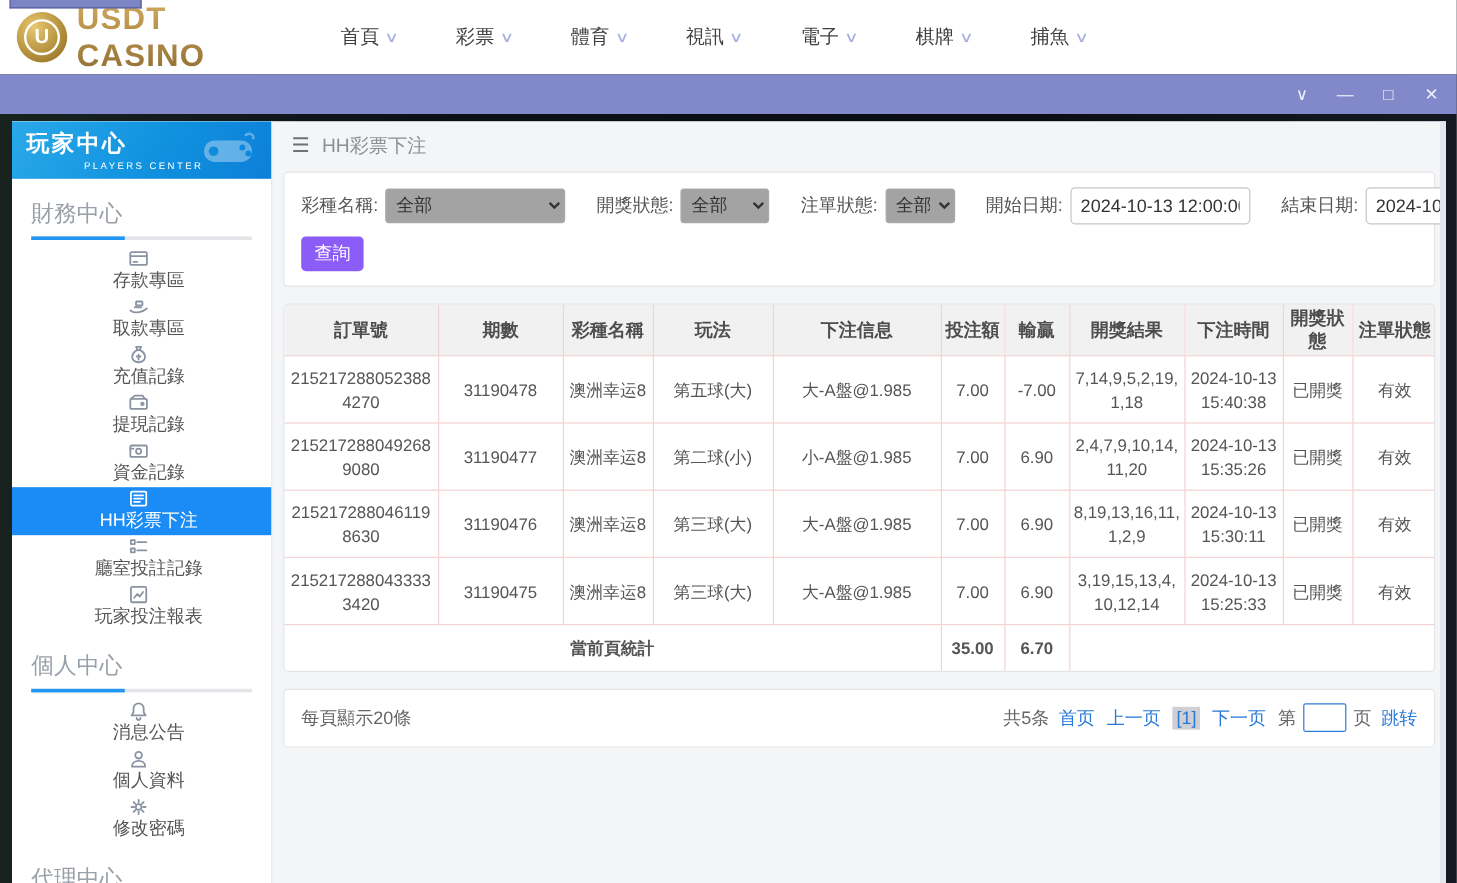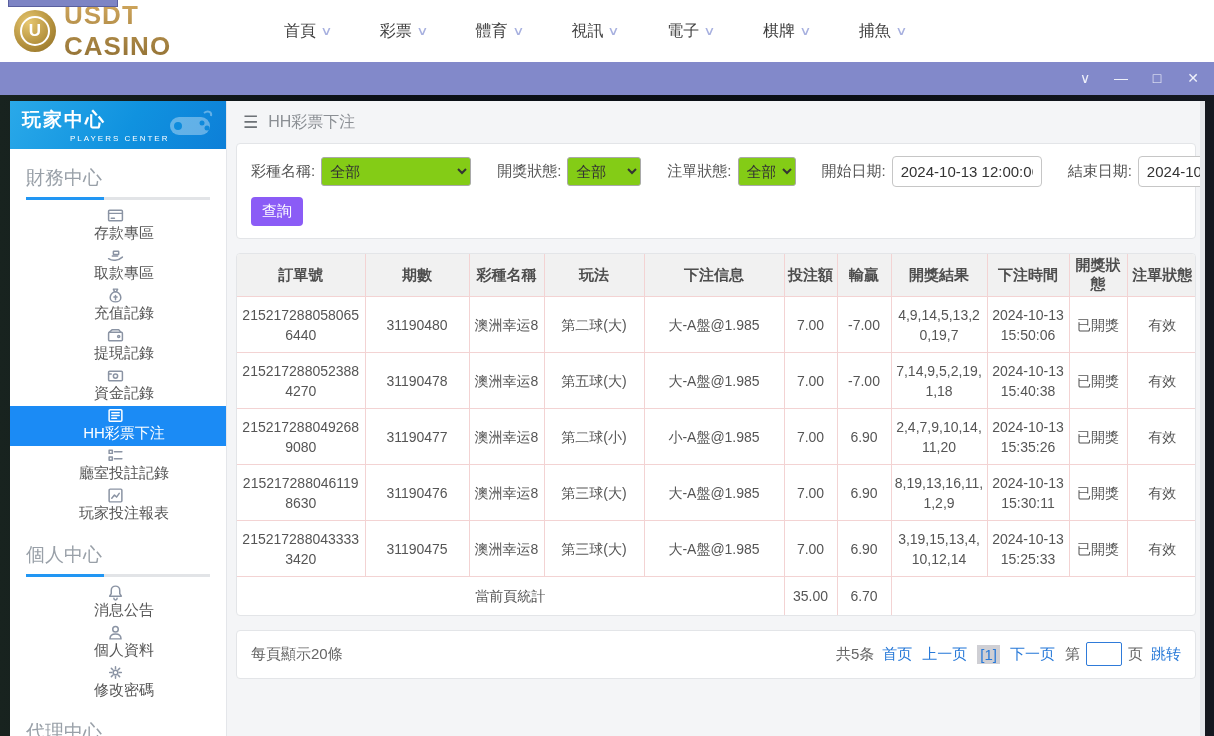--- a/index.html
+++ b/index.html
@@ -68,38 +68,38 @@
     color:#8b8f94; }
   .breadcrumb .burger { font-size:17px; color:#6d7277; margin-right:10px; cursor:pointer; }
   .breadcrumb .bc-label { font-size:16px; }
 
   .card { background:#fff; border:1px solid #e3e5e8; border-radius:4px; margin:0 9px; }
 
   .filter-card { padding:12px 14px 12px 14px; }
   .filter-row { display:flex; align-items:center; flex-wrap:nowrap;gap:16px; }
   .f-label { font-size:15px; color:#555; margin-right:6px; white-space:nowrap; }
   .f-group { display:flex; align-items:center; margin-right:10px; }
-  select { height:29px; border:1px solid #a9a9a9; border-radius:3px; background:#84cc16;
+  select { height:29px; border:1px solid #a9a9a9; border-radius:3px; background:#a3a3a3;
     font-size:15px; color:#333; padding:0 4px;
     font-family:"Liberation Sans","DejaVu Sans",sans-serif; }
   .sel-wide { width:150px; } .sel-mid { width:74px; } .sel-small { width:58px; }
   .date-input { width:150px; height:31px; border:1px solid #c6c6c6; border-radius:4px;
     font-size:15px; color:#333; padding:0 8px;
     font-family:"Liberation Sans","DejaVu Sans",sans-serif; }
   .query-btn { margin-top:10px; width:52px; height:29px; background:#8b5cf6; color:#fff;
     border:none; border-radius:4px; font-size:15px; cursor:pointer;
     font-family:"Liberation Sans","DejaVu Sans",sans-serif; }
 
   .table-card { margin-top:14px; overflow:hidden; }
   table { width:100%; border-collapse:collapse; table-layout:fixed; }
   th { background:#f1f1f1; font-size:15px; color:#4d4d4d; font-weight:bold;
     height:41px; border:1px solid #f3d3d3; padding:2px; overflow:hidden; }
   td { font-size:14px; color:#555; text-align:center; height:56px;
     border:1px solid #f3d3d3; padding:2px 3px; word-break:break-all; line-height:20px; }
-  tr.summary td { height:38px; }
+  tr.summary td { height:38px;font-weight:bold; }
   table tr:first-child th { border-top:none; }
   table tr td:first-child, table tr th:first-child { border-left:none; }
   table tr td:last-child, table tr th:last-child { border-right:none; }
   tr.summary:last-child td { border-bottom:none; }
 
   .pager-card { margin-top:14px; height:49px; display:flex; align-items:center;
     justify-content:space-between; padding:0 14px; }
   .per-page { font-size:15px; color:#666; }
   .pager { display:flex; align-items:center; font-size:15px; }
   .pager .plain { color:#666; margin-right:8px; }
@@ -347,33 +347,20 @@
               <th>投注額</th>
               <th>輸贏</th>
               <th>開獎結果</th>
               <th>下注時間</th>
               <th>開獎狀態</th>
               <th>注單狀態</th>
             </tr>
           </thead>
         <tbody id="bets-tbody">
             <tr>
-              <td>2152172880580656440</td>
-              <td>31190480</td>
-              <td>澳洲幸运8</td>
-              <td>第二球(大)</td>
-              <td>大-A盤@1.985</td>
-              <td>7.00</td>
-              <td>-7.00</td>
-              <td>4,9,14,5,13,20,19,7</td>
-              <td>2024-10-13 15:50:06</td>
-              <td>已開獎</td>
-              <td>有效</td>
-            </tr>
-            <tr>
               <td>2152172880523884270</td>
               <td>31190478</td>
               <td>澳洲幸运8</td>
               <td>第五球(大)</td>
               <td>大-A盤@1.985</td>
               <td>7.00</td>
               <td>-7.00</td>
               <td>7,14,9,5,2,19,1,18</td>
               <td>2024-10-13 15:40:38</td>
               <td>已開獎</td>

